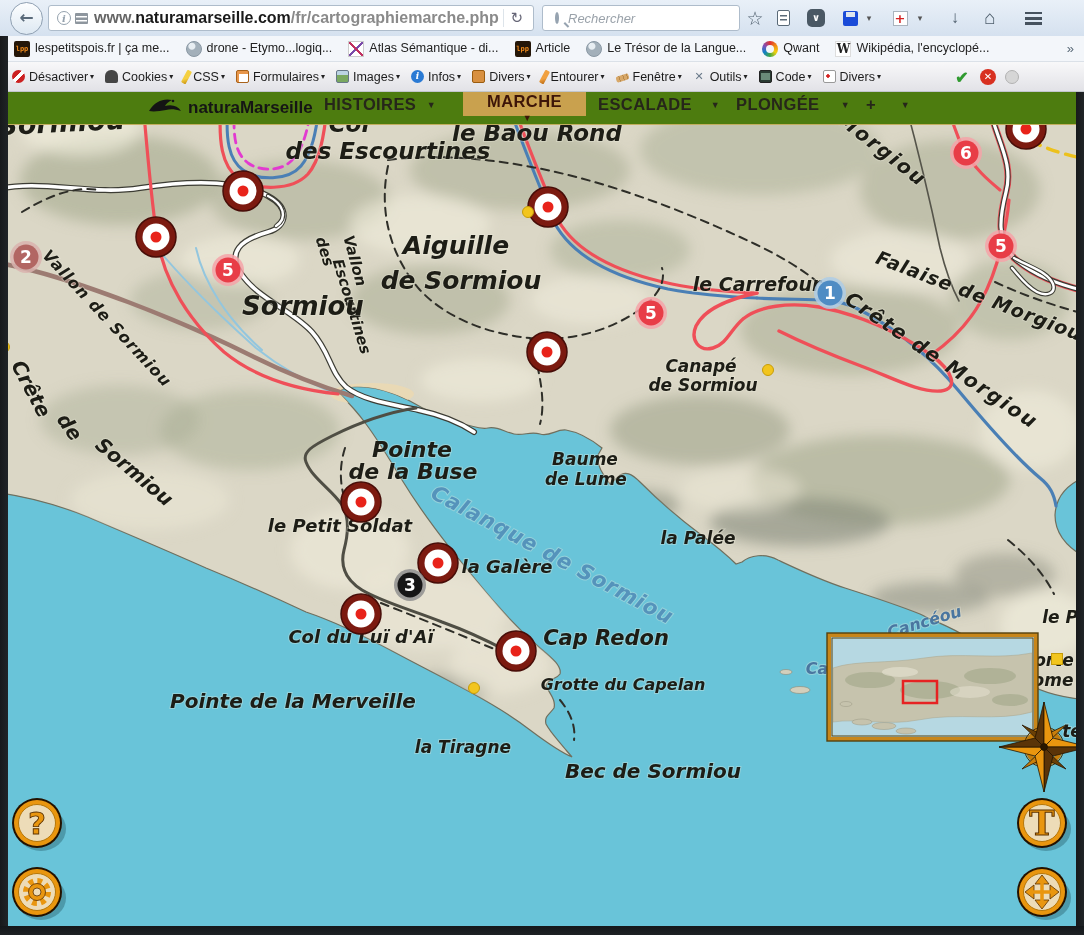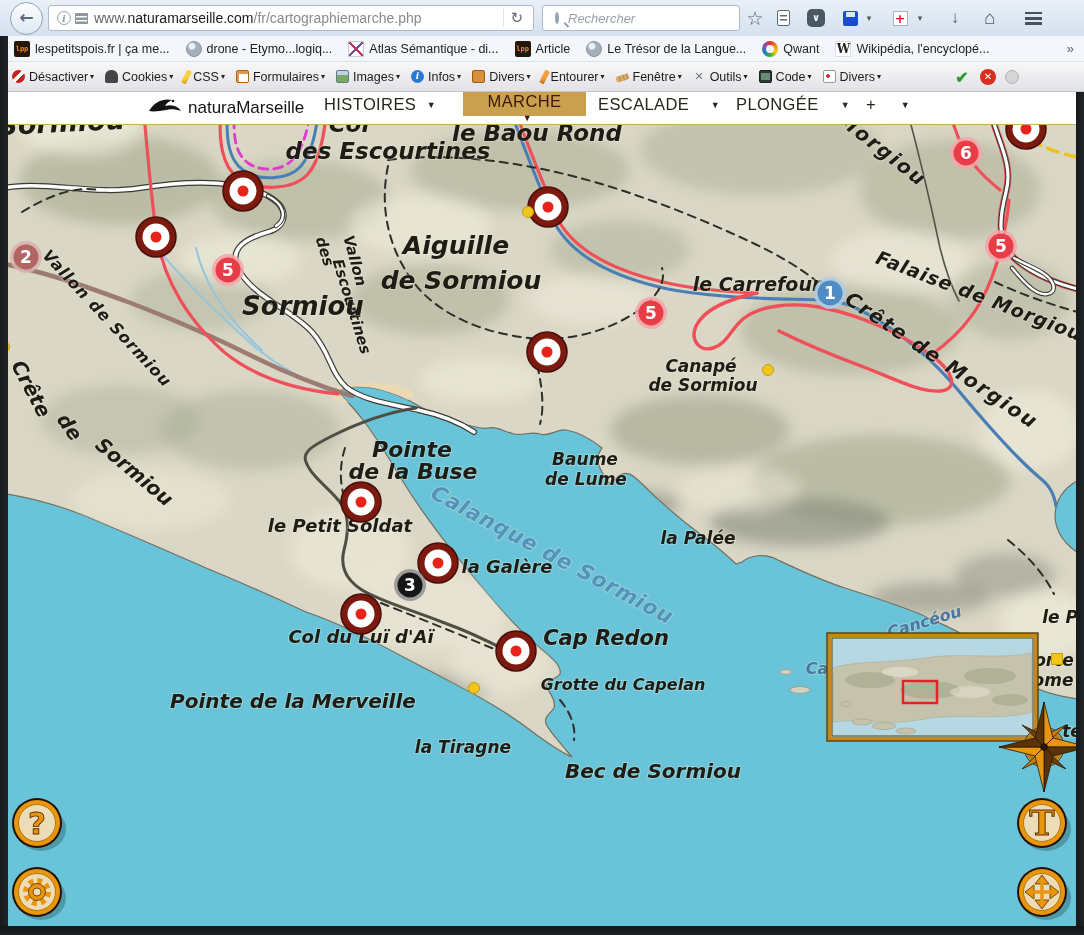--- a/index.html
+++ b/index.html
@@ -3,39 +3,39 @@
 <meta charset="utf-8">
 <style>
   html,body{margin:0;padding:0;background:#101214;}
   #stage{position:relative;width:1084px;height:935px;overflow:hidden;font-family:"Liberation Sans",sans-serif;}
   
   #topbar{position:absolute;left:0;top:0;width:1084px;height:36px;background:linear-gradient(#e9f0f8,#d5e1ef);border-bottom:1px solid #b6c4d4;z-index:5;}
   #backbtn{position:absolute;left:10px;top:2px;width:31px;height:31px;border-radius:50%;border:1px solid #8fa0b2;background:linear-gradient(#fdfeff,#dde8f2);color:#5a6a7a;font:bold 17px/29px "DejaVu Sans",sans-serif;text-align:center;}
   #urlbar{position:absolute;left:48px;top:5px;width:486px;height:26px;background:#fff;border:1px solid #aebccb;border-radius:3px;display:flex;align-items:center;padding:0 4px;box-sizing:border-box;}
   .idimple{width:14px;height:14px;border-radius:50%;border:1.5px solid #95a2ae;color:#95a2ae;font:italic bold 10px/14px "DejaVu Serif",serif;text-align:center;margin:0 4px;box-sizing:border-box;}
   .bldico{width:13px;height:11px;background:linear-gradient(#fff 0 0) 50% 3px/11px 1.5px no-repeat,linear-gradient(#fff 0 0) 50% 7px/11px 1.5px no-repeat,#8e969e;border-radius:1px;margin-right:6px;}
-  #urltext{font-size:14px;white-space:nowrap;overflow:hidden;flex:1;}
+  #urltext{font-size:16px;white-space:nowrap;overflow:hidden;flex:1;font-weight:bold;}
   #urltext .p1{color:#666}#urltext .p2{color:#1a1a1a}#urltext .p3{color:#8a8a8a}
   #reload{color:#667;font:15px "DejaVu Sans",sans-serif;border-left:1px solid #dde4ea;padding:0 6px;margin-left:4px;}
   #searchbar{position:absolute;left:542px;top:5px;width:198px;height:26px;background:#fff;border:1px solid #aebccb;border-radius:3px;display:flex;align-items:center;padding:0 12px;box-sizing:border-box;}
   .magico{width:8px;height:8px;border:2px solid #96a3b0;border-radius:50%;position:relative;margin-right:7px;}
   .magico::after{content:"";position:absolute;left:8px;top:8px;width:6px;height:2px;background:#96a3b0;transform:rotate(45deg);transform-origin:0 0;}
   #searchinput{border:0;outline:0;flex:1;font-size:13px;font-family:"Liberation Sans",sans-serif;background:transparent;}
   #searchinput::placeholder{color:#9aa2aa;font-style:italic;}
   .tico{position:absolute;top:0;height:36px;display:flex;align-items:center;justify-content:center;color:#4e5e6c;}
   .starg{font-size:19px;} .homeg{font-size:19px;} .dlg{font-size:17px;font-weight:bold;}
   .caretg{font-size:9px;color:#555;}
   .clipico{width:13px;height:16px;border:1.5px solid #5a6a78;border-radius:2px;background:linear-gradient(#5a6a78 0 0) 50% 4px/7px 1.5px no-repeat,linear-gradient(#5a6a78 0 0) 50% 8px/7px 1.5px no-repeat,#fff;box-sizing:border-box;}
   .pocketico{width:18px;height:18px;border-radius:5px;background:#4a5864;color:#fff;font:bold 10px/17px "DejaVu Sans",sans-serif;text-align:center;}
   .floppyico{width:15px;height:15px;border-radius:2px;background:linear-gradient(#dfe6ee 0 0) 3px 1px/9px 5px no-repeat,#1a4bd8;}
   .addonico{width:15px;height:15px;background:#fff;border:1px solid #aab4be;color:#d42222;font:bold 13px/13px "DejaVu Sans",sans-serif;text-align:center;box-sizing:border-box;}
   .burgerico{width:17px;height:13px;background:repeating-linear-gradient(#46525e 0 2.5px,transparent 2.5px 5.2px);}
   
   #bmbar{position:absolute;left:0;top:36px;width:1084px;height:26px;background:#f3f6fa;border-bottom:1px solid #dbe1e8;z-index:5;display:flex;align-items:center;gap:16px;padding-left:14px;box-sizing:border-box;}
-  .bm-item{display:flex;align-items:center;font-size:12.5px;color:#222;white-space:nowrap;}
+  .bm-item{display:flex;font-size:12.5px;color:#222;white-space:nowrap;}
   .bm-ico{width:16px;height:16px;margin-right:5px;flex:none;}
   .ico-lpp{background:#241608;color:#f08a1a;font:bold 7px/16px "DejaVu Sans Mono",monospace;text-align:center;border-radius:2px;}
   .ico-globe{border-radius:50%;border:1px solid #8a98a4;background:radial-gradient(circle at 35% 30%,#e8eef2 0 3px,transparent 4px),#a3b0ba;box-sizing:border-box;}
   .ico-atlas{background:linear-gradient(45deg,transparent 44%,#c03060 44% 56%,transparent 56%),linear-gradient(-45deg,transparent 44%,#7a4aaa 44% 56%,transparent 56%),#fff;border:1px solid #ccc;box-sizing:border-box;}
   .ico-qwant{border-radius:50%;background:conic-gradient(#e03030,#f09010,#f0d010,#40a840,#1080c8,#8050b8,#e03030);position:relative;}
   .ico-qwant::after{content:"";position:absolute;left:4px;top:4px;width:8px;height:8px;background:#f3f6fa;border-radius:50%;}
   .ico-wikipedia{background:#fff;border:1px solid #ddd;color:#222;font:bold 12px/14px "DejaVu Serif",serif;text-align:center;box-sizing:border-box;}
   #bm-overflow{position:absolute;right:14px;top:0;height:26px;line-height:26px;color:#5a6a78;font-size:13px;}
   
   #devbar{position:absolute;left:0;top:62px;width:1084px;height:30px;background:linear-gradient(#f8f8f9,#e2e2e7);border-bottom:1px solid #c2c6cc;z-index:5;display:flex;align-items:center;gap:11px;padding-left:12px;box-sizing:border-box;}
@@ -52,21 +52,21 @@
   .di-pencil-orange{background:linear-gradient(135deg,#f0a040 60%,#b86810);width:5px;height:14px;transform:rotate(28deg);border-radius:1px;}
   .di-ruler{background:repeating-linear-gradient(90deg,#d8a868 0 3px,#b88848 3px 4px);height:6px;transform:rotate(-18deg);margin-top:3px;}
   .di-tools{color:#6a7a8a;font:bold 11px/13px "DejaVu Sans",sans-serif;text-align:center;background:none;}
   .di-code{background:linear-gradient(#6a8a78 0 0) 50% 50%/9px 7px no-repeat,#2a3a32;border:1px solid #222;}
   .di-options{background:radial-gradient(circle at 4px 5px,#d42222 0 1.5px,transparent 2px),#fff;border:1px solid #999;}
   .dev-status{position:absolute;top:0;height:30px;display:flex;align-items:center;justify-content:center;}
   .st-check{color:#2f9a2f;font-size:16px;font-weight:bold;}
   .st-err{width:16px;height:16px;border-radius:50%;background:#d83020;color:#fff;font:bold 10px/16px "DejaVu Sans",sans-serif;text-align:center;}
   .st-idle{width:14px;height:14px;border-radius:50%;background:#d6d6d6;border:1px solid #b2b2b2;box-sizing:border-box;}
   
-  #sitenav{position:absolute;left:8px;top:92px;width:1068px;height:32px;background:#ffffff;border-bottom:1px solid #c2ae5e;z-index:5;}
+  #sitenav{position:absolute;left:8px;top:92px;width:1068px;height:32px;background:#4d7c0f;border-bottom:1px solid #c2ae5e;z-index:5;font-weight:bold;}
   .nav-brand{position:absolute;left:140px;top:0;height:32px;display:flex;align-items:center;color:#151515;font-size:17px;}
   .nav-item{position:absolute;top:0;height:24px;display:flex;align-items:center;justify-content:space-between;color:#26261a;font-size:16.5px;letter-spacing:.4px;}
   .nav-item .ncaret{font-size:9px;margin-left:6px;margin-top:2px;}
   .nav-item.active{background:#c9a14e;color:#3d1508;}
   
   .win-edge{position:absolute;background:linear-gradient(90deg,#17191b,#202427);z-index:6;}
   
   #mapsvg{position:absolute;left:0;top:0;z-index:0;}
   .maplabel{font-family:"DejaVu Sans",sans-serif;font-style:italic;font-weight:bold;paint-order:stroke;stroke:#f0eee0;stroke-opacity:.32;}
   .rm-num{font-family:"DejaVu Sans",sans-serif;font-weight:bold;text-anchor:middle;}

